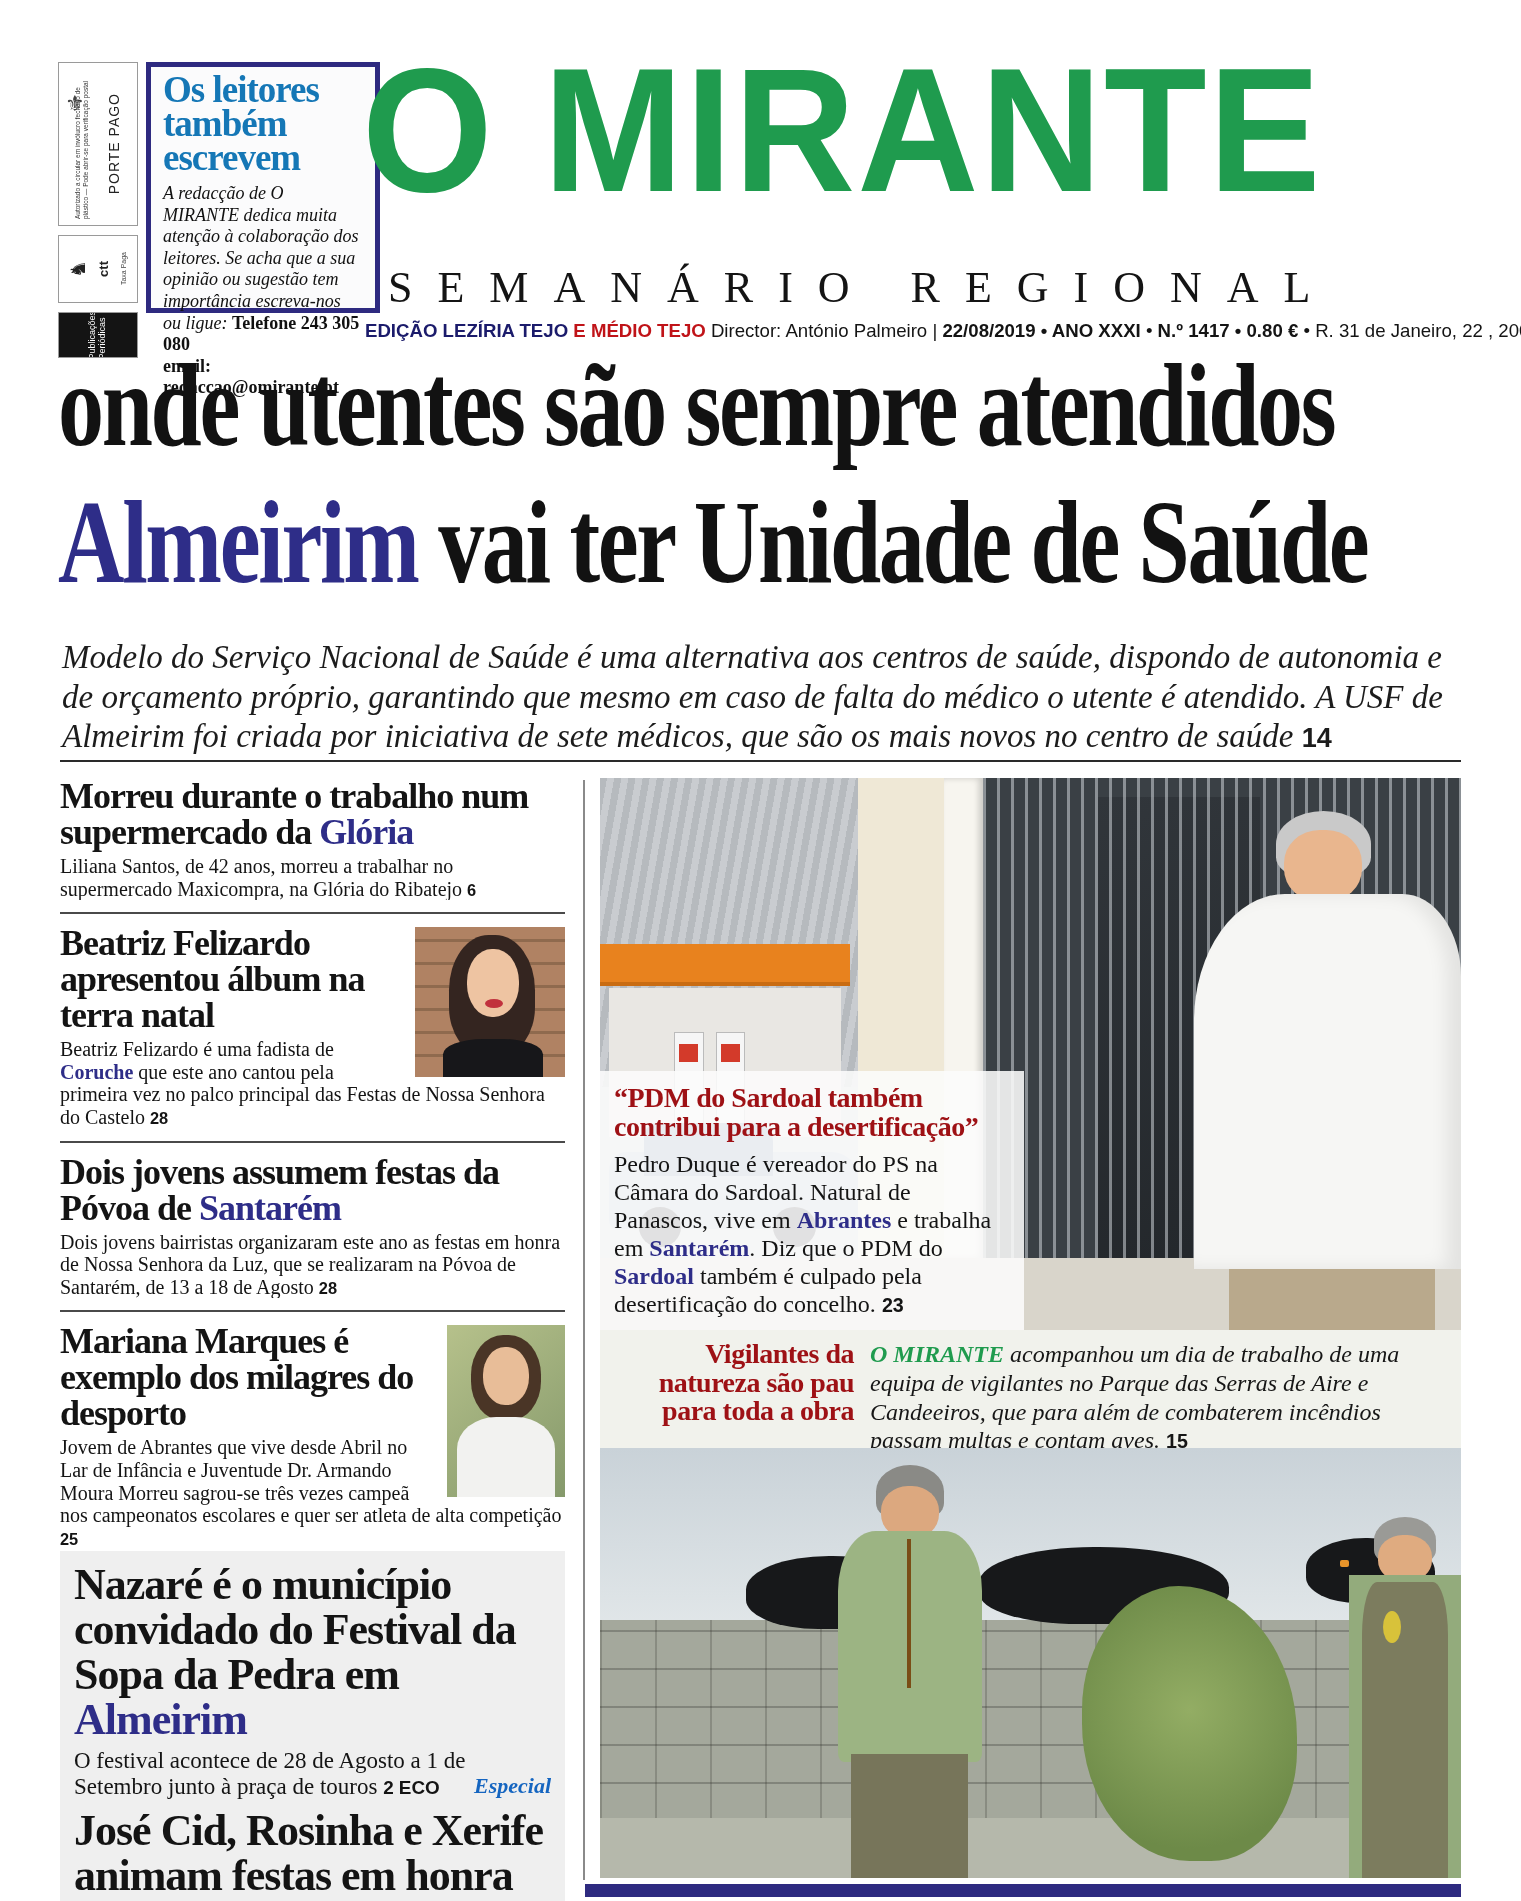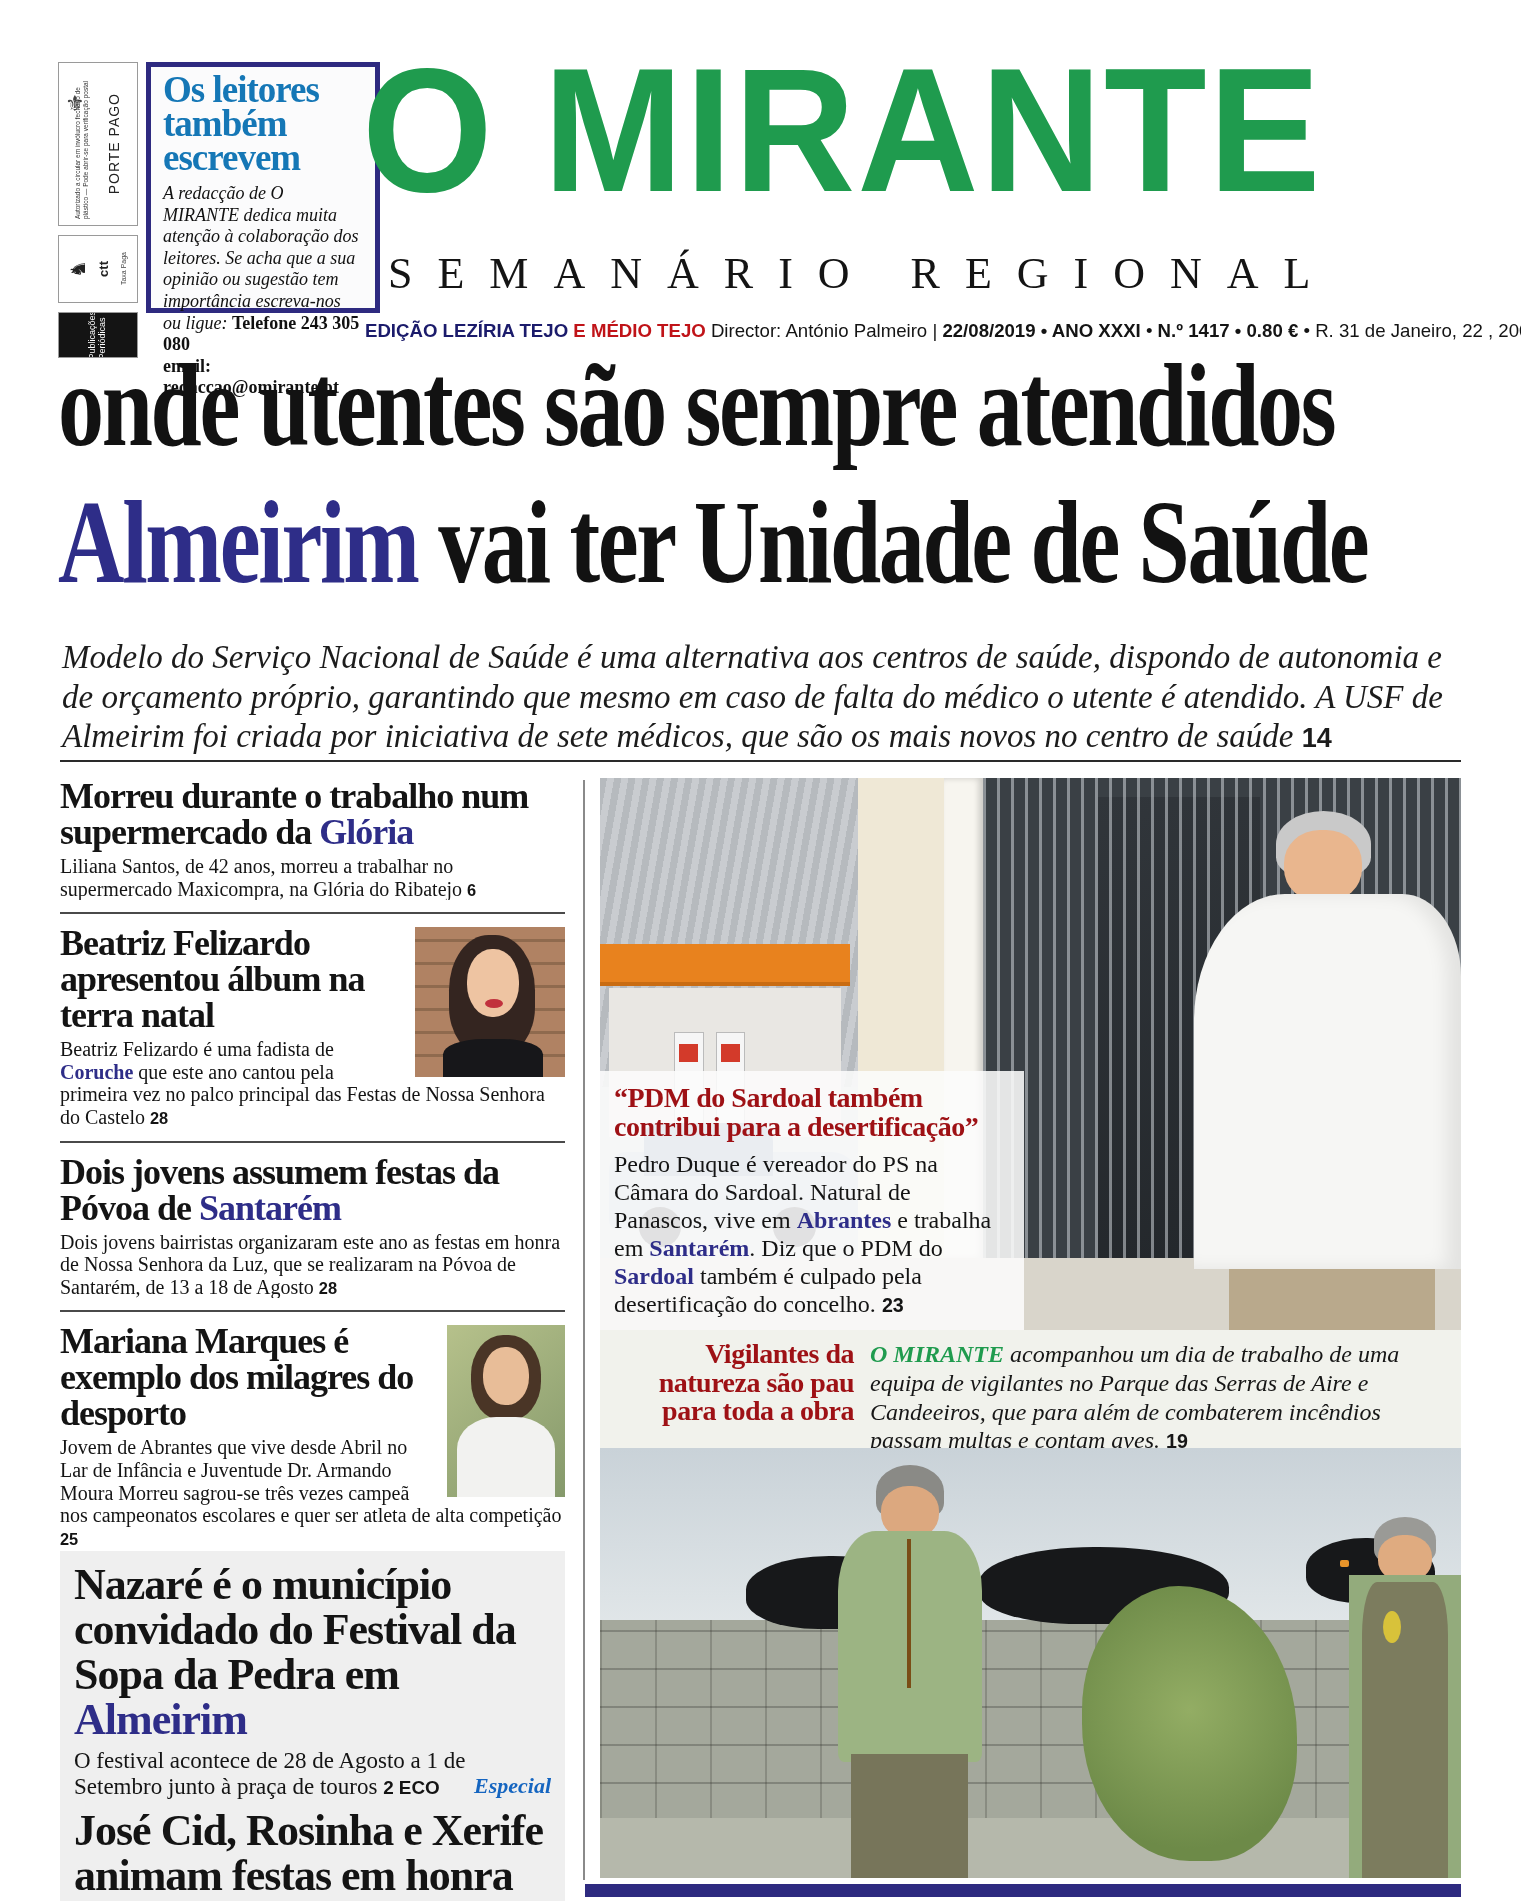--- a/index.html
+++ b/index.html
@@ -25,21 +25,21 @@
   .readers{position:absolute;left:146px;top:62px;width:200px;height:225px;border:5px solid #2e2a80;
            background:#fbfbfc;padding:6px 12px 10px 12px;}
   .readers h3{margin:0 0 8px 0;color:#1577b6;font-size:37px;line-height:0.92;letter-spacing:-1px;font-weight:bold;}
   .readers p{margin:0;font-size:18px;line-height:1.2;font-style:italic;color:#111;}
   .readers .bld{font-style:normal;font-weight:bold;}
 
   
   .logo{position:absolute;left:362px;top:42px;width:1100px;
         font-family:"Liberation Sans",sans-serif;font-weight:bold;font-size:168px;line-height:1;
         letter-spacing:2px;color:#1f9b4e;white-space:nowrap;transform:scaleY(1.05);transform-origin:left top;}
-  .subtitle{position:absolute;left:388px;top:248px;width:1080px;font-size:44px;letter-spacing:25px;
+  .subtitle{position:absolute;left:388px;top:262px;width:1080px;font-size:44px;letter-spacing:25px;
             color:#141414;white-space:nowrap;}
   .infostrip{position:absolute;left:365px;top:320px;width:1100px;font-family:"Liberation Sans",sans-serif;
              font-size:19px;white-space:nowrap;color:#141414;transform:scaleX(.98);transform-origin:left;}
   .ed1{color:#1b1b6b;font-weight:bold;}
   .ed2{color:#c01318;font-weight:bold;}
   .infostrip .b{font-weight:bold;}
 
   
   .headline{position:absolute;left:58px;top:338px;width:1410px;font-weight:bold;
             font-size:118px;line-height:1.16;letter-spacing:-3px;color:#121212;}
@@ -275,21 +275,21 @@
       <div class="p1-pants"></div>
 
       <div class="p1-caption">
         <h3>“PDM do Sardoal também contribui para a desertificação”</h3>
         <p><span>Pedro Duque é vereador do PS na Câmara do Sardoal. Natural de Panascos, vive em </span><span class="accent">Abrantes</span><span> e trabalha em </span><span class="accent">Santarém</span><span>. Diz que o PDM do </span><span class="accent">Sardoal</span><span> também é culpado pela desertificação do concelho. </span><span class="pg">23</span></p>
       </div>
     </div>
 
     <div class="vstrip">
       <div class="vg-title">Vigilantes da natureza são pau para toda a obra</div>
-      <div class="vg-body"><span class="brand">O MIRANTE</span><span> acompanhou um dia de trabalho de uma equipa de vigilantes no Parque das Serras de Aire e Candeeiros, que para além de combaterem incêndios passam multas e contam aves. </span><span class="pg">19</span></div>
+      <div class="vg-body"><span class="brand">O MIRANTE</span><span> acompanhou um dia de trabalho de uma equipa de vigilantes no Parque das Serras de Aire e Candeeiros, que para além de combaterem incêndios passam multas e contam aves. </span><span class="pg">15</span></div>
     </div>
 
     <div class="photo photo2">
       <div class="p2-wall"></div>
       <div class="p2-ground"></div>
       <div class="p2-cow cow1"></div>
       <div class="p2-cow cow2"></div>
       <div class="p2-cow cow3"></div>
       <div class="p2-tag tag1"></div>
       <div class="p2-tag tag2"></div>

